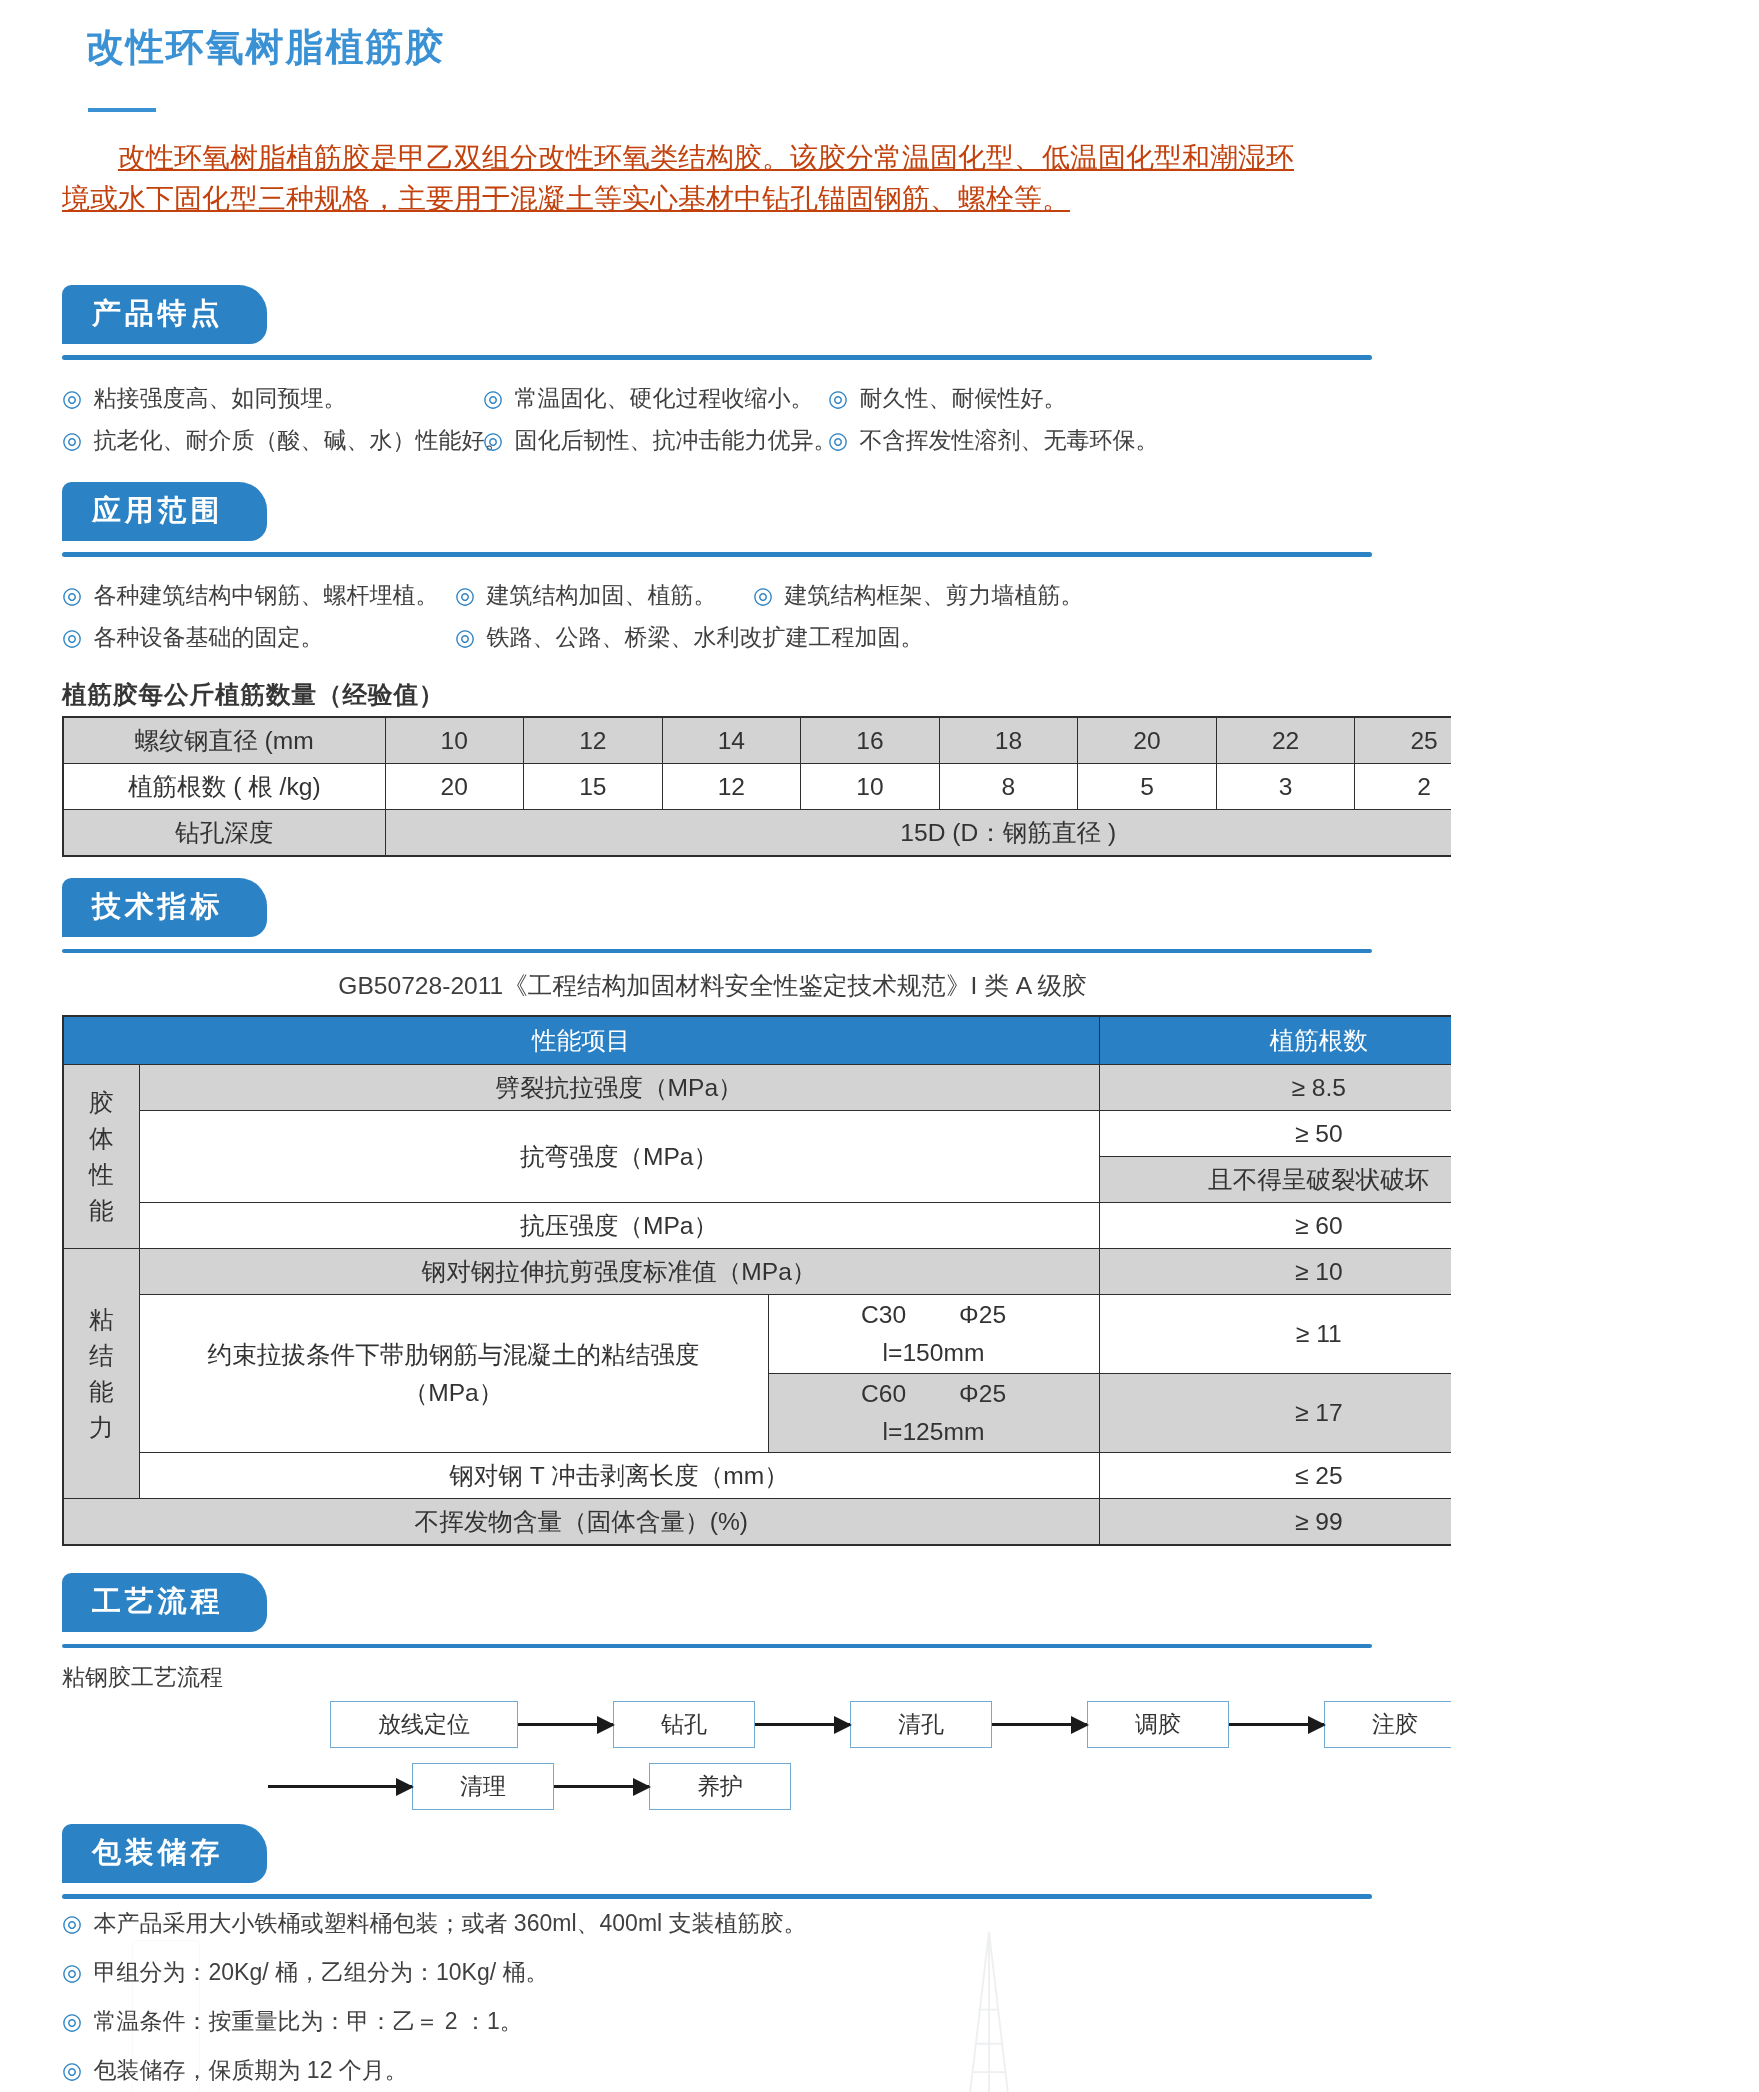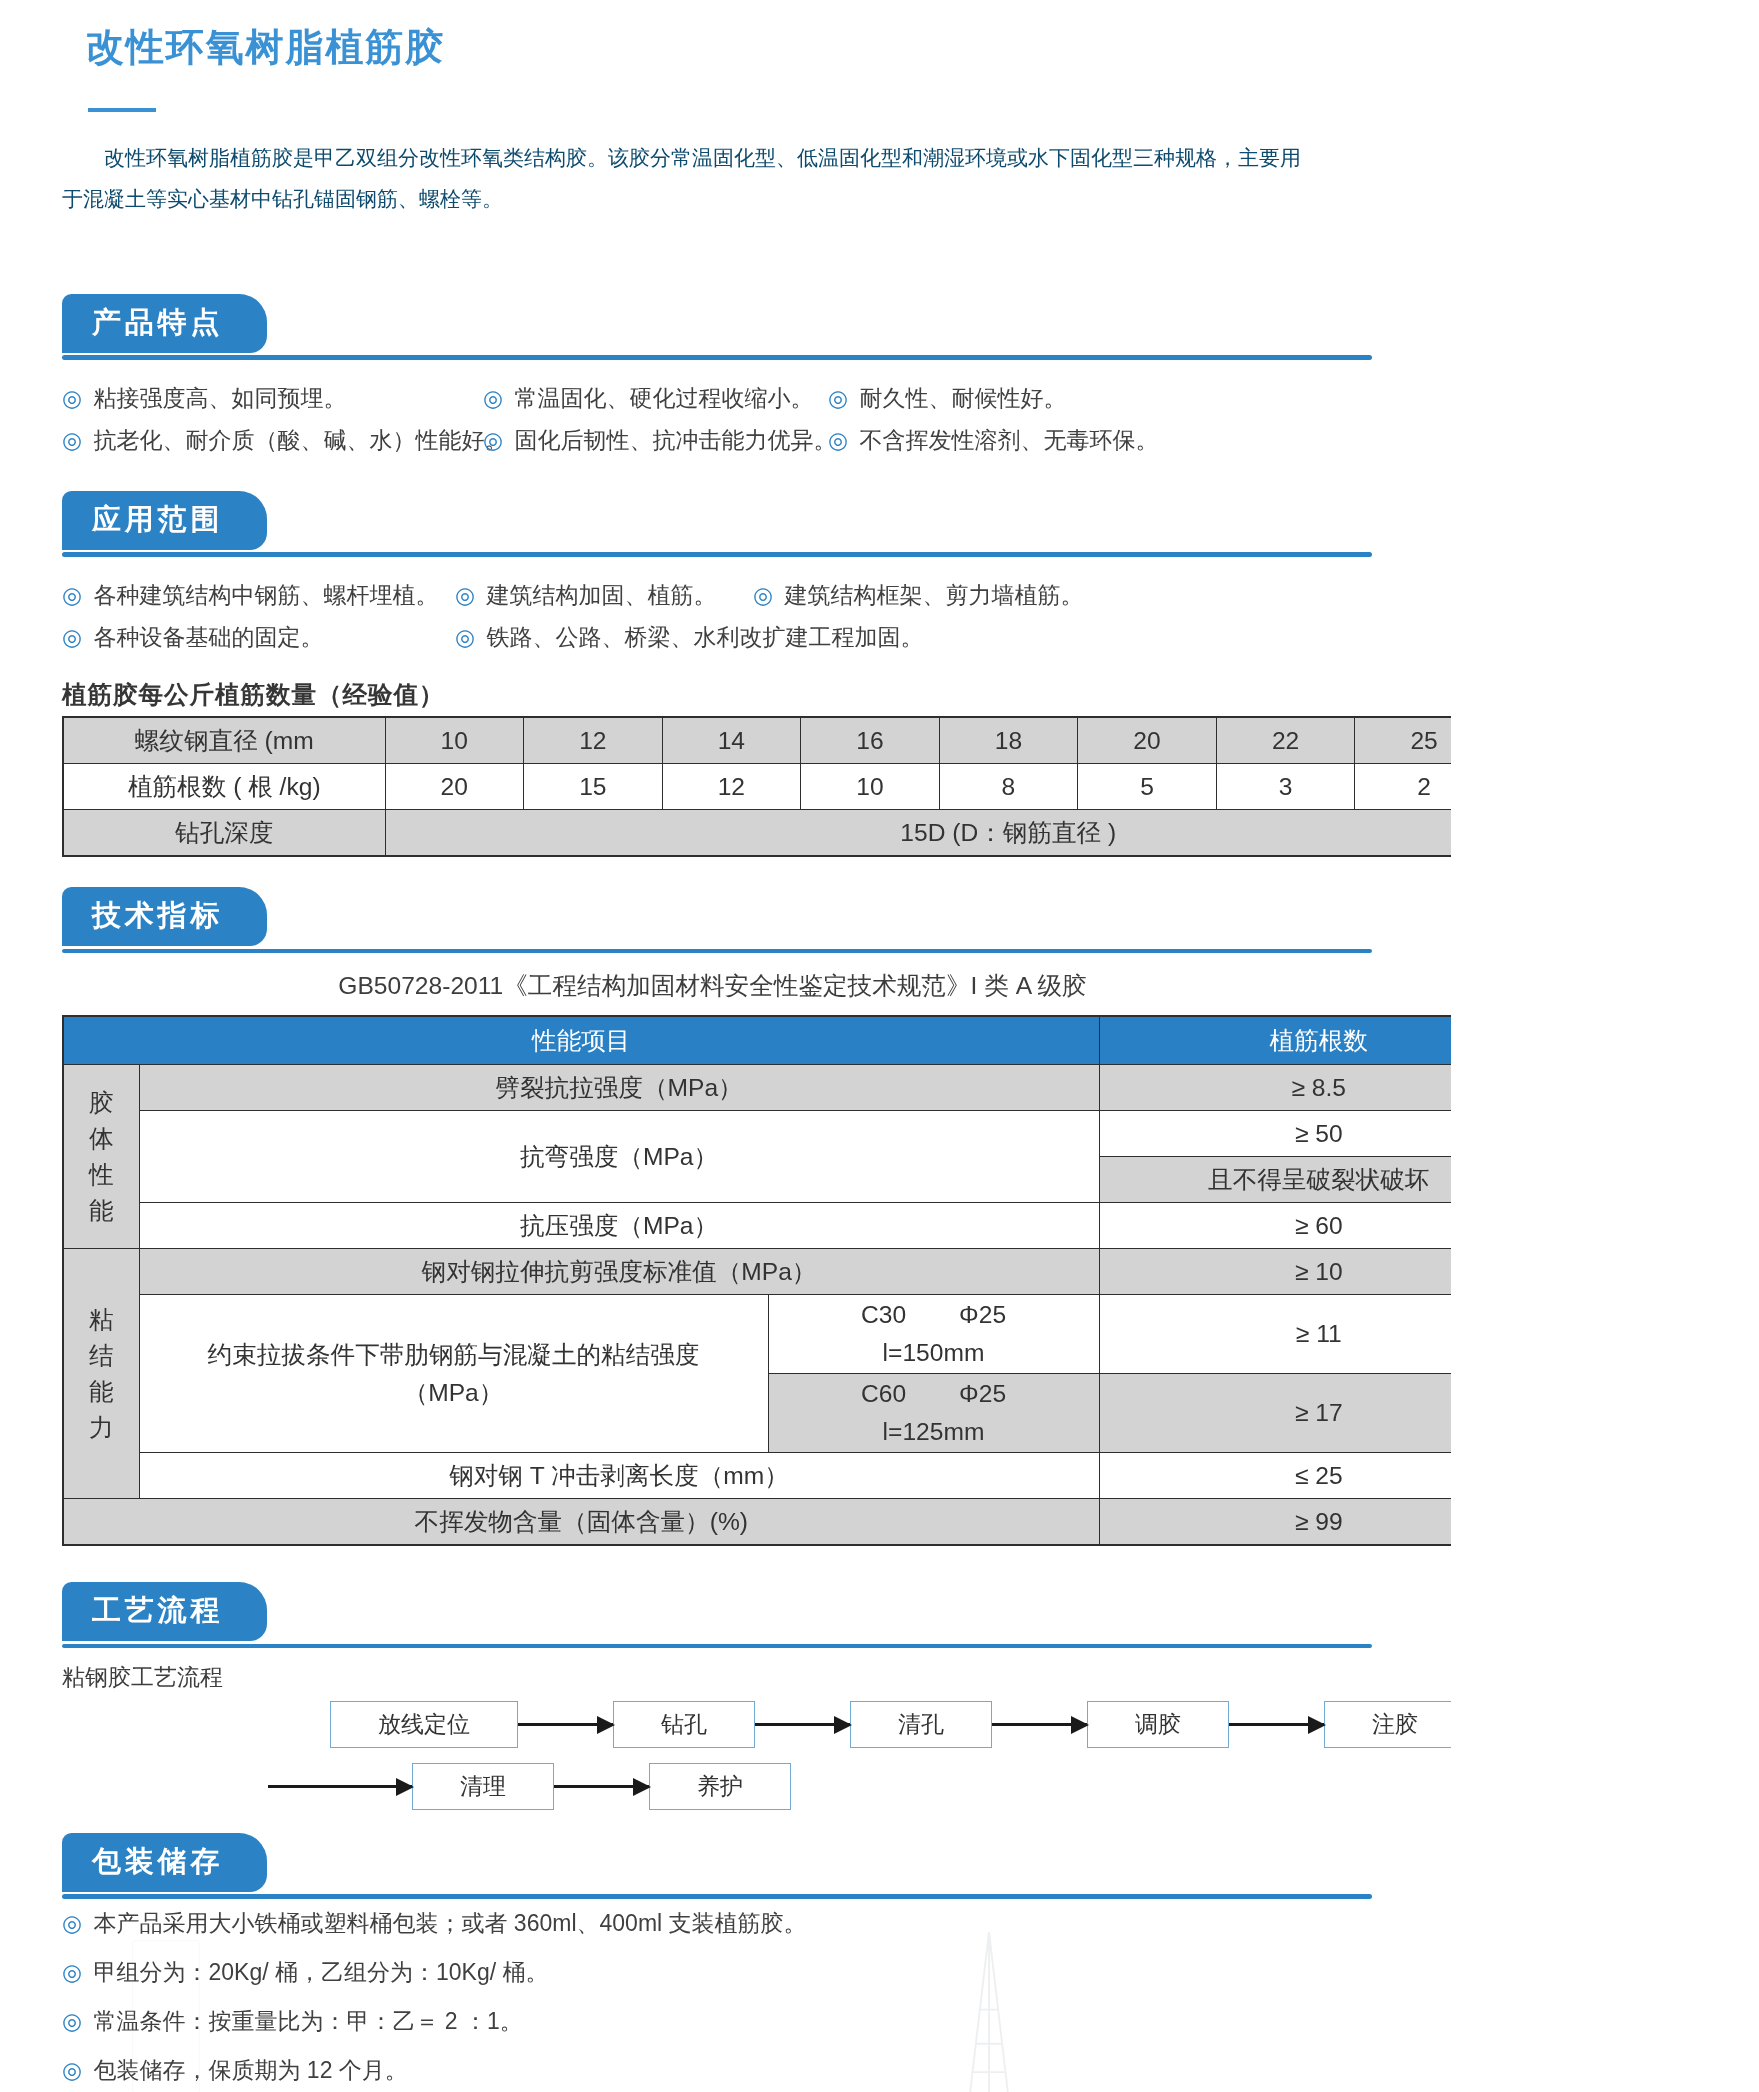--- a/index.html
+++ b/index.html
@@ -5,26 +5,26 @@
   html,body{margin:0;padding:0;background:#ffffff;}
   .page{
     position:relative;width:1451px;height:2092px;background:#ffffff;overflow:hidden;
     font-family:"Liberation Sans","DejaVu Sans",sans-serif;color:#3f3f3f;
   }
   .content{padding:24.6px 79px 0 62px;}
 
   .title{color:#3a92d5;font-size:38px;font-weight:bold;margin:0 0 0 24px;letter-spacing:1.9px;line-height:45px;}
   .title-dash{width:68px;height:4.7px;background:#3a92d5;margin:38px 0 0 25.6px;}
 
-  .intro{font-size:21px;line-height:41px;color:#0c4a6e;text-indent:2em;max-width:1249px;margin:24.6px 0 0 0;}
+  .intro{font-size:28px;line-height:41px;color:#c2410c;text-indent:2em;max-width:1249px;margin:24.6px 0 0 0;text-decoration:underline;}
 
   .section-header{position:relative;height:62px;margin-top:79px;}
   .section-header .rule{position:absolute;left:0;right:0;bottom:0;height:4.7px;background:#2b82c4;border-radius:2.8px;}
   .badge{
-    position:absolute;left:0;bottom:7px;height:59px;background:#2b82c4;color:#ffffff;
+    position:absolute;left:0;bottom:16px;height:59px;background:#2b82c4;color:#ffffff;
     font-size:29px;font-weight:bold;line-height:57px;padding:0 44px 0 30px;
     border-radius:9.5px 28px 17px 0;letter-spacing:3.8px;z-index:2;
   }
   .sh-apps,.sh-tech,.sh-process,.sh-pack{margin-top:34px;}
   .sh-process{margin-top:40px;}
   .sh-pack{margin-top:26.5px;}
 
   .bullets{display:flex;margin-top:17px;font-size:23px;color:#404040;}
   .bcol{flex-shrink:0;}
   .features .c1{width:421px;} .features .c2{width:345px;} .features .c3{flex:1;}

